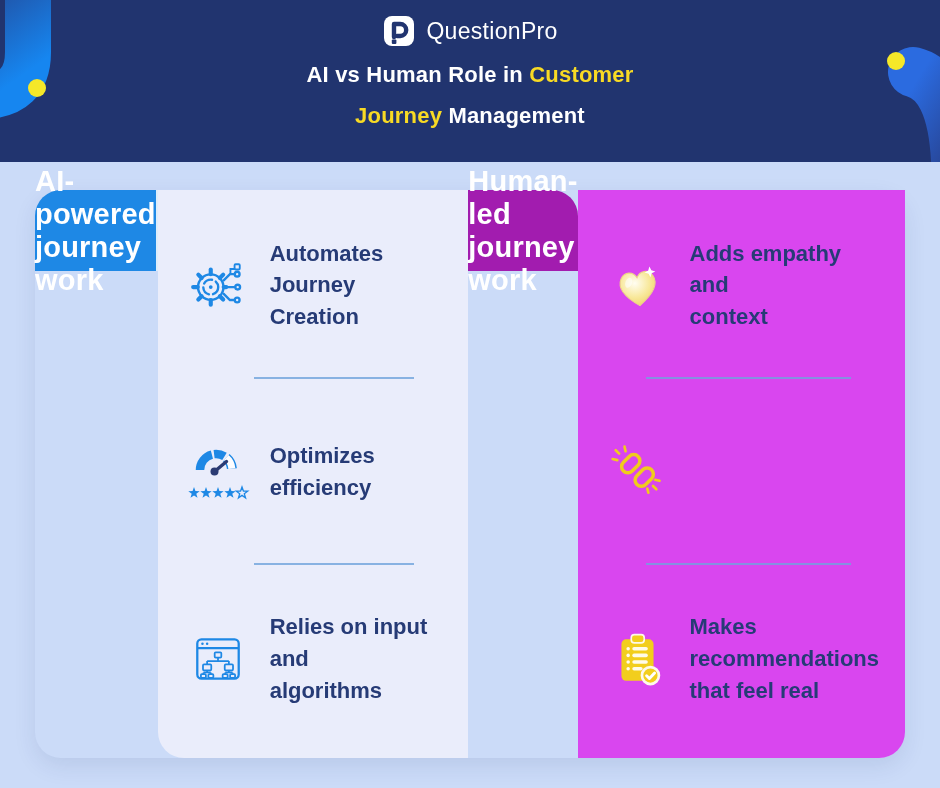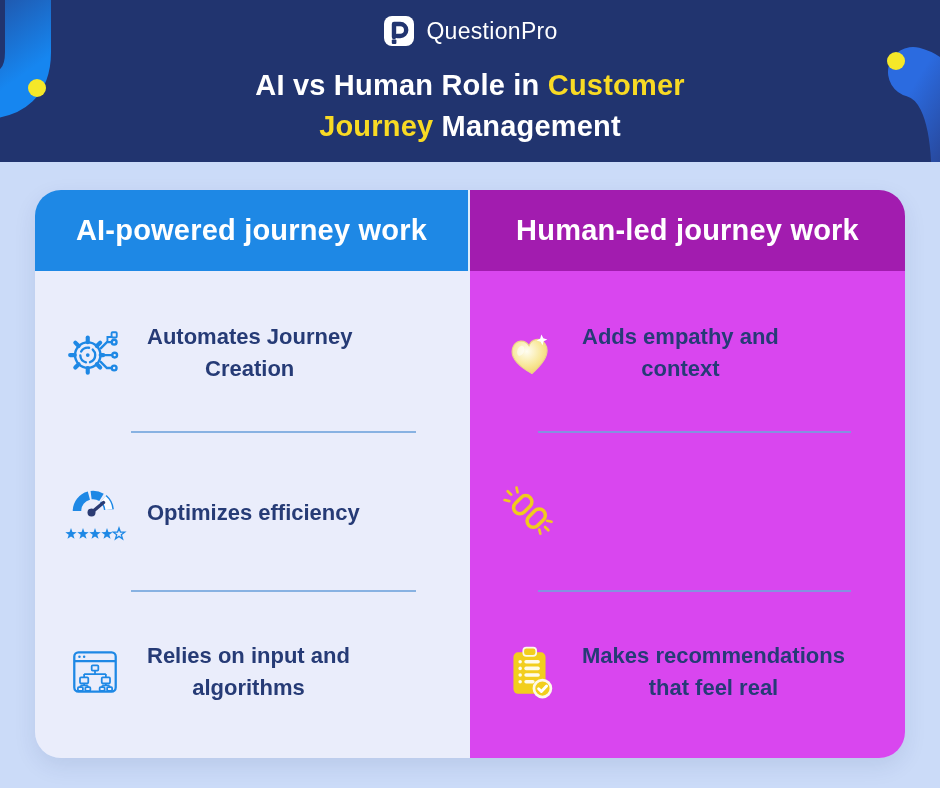--- a/index.html
+++ b/index.html
@@ -21,52 +21,52 @@
   .corner-left { left: 0; }
   .corner-right { right: 0; }
   .brand {
     position: relative; z-index: 2;
     display: flex; align-items: center; justify-content: center;
     gap: 10px; padding-top: 14px;
   }
   .brand-text { color: #fff; font-size: 23px; font-weight: 500; letter-spacing: .3px; }
   .title {
     position: relative; z-index: 2;
-    margin-top: 17px;
+    margin-top: 6px;
     text-align: center;
-    font-size: 29px; line-height: 41px;
+    font-size: 22px; line-height: 41px;
     color: #fff; letter-spacing: .2px;
   }
   .w8 { font-weight: 800; }
   .w6 { font-weight: 600; }
   .yellow { color: #F8DA24; }
   
   .card {
     position: absolute; left: 35px; top: 190px;
     width: 870px; height: 568px;
     border-radius: 26px;
     display: flex;
     box-shadow: 0 8px 22px rgba(31,52,112,.10);
   }
-  .col { width: 520px; display: flex; flex-direction: column; }
+  .col { width: 520px; display: flex; flex-direction: row; }
   .col-header {
     height: 81px; flex: 0 0 81px;
     display: flex; align-items: center; justify-content: center;
     color: #fff; font-size: 29px; font-weight: 700; letter-spacing: .2px;
   }
   .col-ai .col-header { background: #1E88E5; border-top-left-radius: 26px; border-right: 2px solid rgba(255,255,255,.85); }
   .col-human .col-header { background: #a21caf; border-top-right-radius: 26px; }
   .col-body { flex: 1; padding: 2px 26px 6px 28px; display: flex; flex-direction: column; }
   .col-ai .col-body { background: #EAEDFB; border-bottom-left-radius: 26px; }
   .col-human .col-body { background: #d946ef; border-bottom-right-radius: 26px; }
   .row { flex: 1; position: relative; display: flex; align-items: center; gap: 20px; }
   .icon-box { width: 64px; flex: 0 0 64px; display: flex; align-items: center; justify-content: center; }
   .row-text {
     font-size: 22px; font-weight: 700; color: #263B76;
-    line-height: 1.45; white-space: pre-line; text-align: center;
+    line-height: 1.45; white-space: pre-line;
   }
   .divider { position: absolute; bottom: 0; height: 2px; background: #6FA3DC; opacity: .8; }
   .col-ai .divider { left: 68px; right: 28px; }
   .col-human .divider { left: 40px; right: 28px; }
 </style>
 </head>
 <body>
 
 <div class="header">
 

